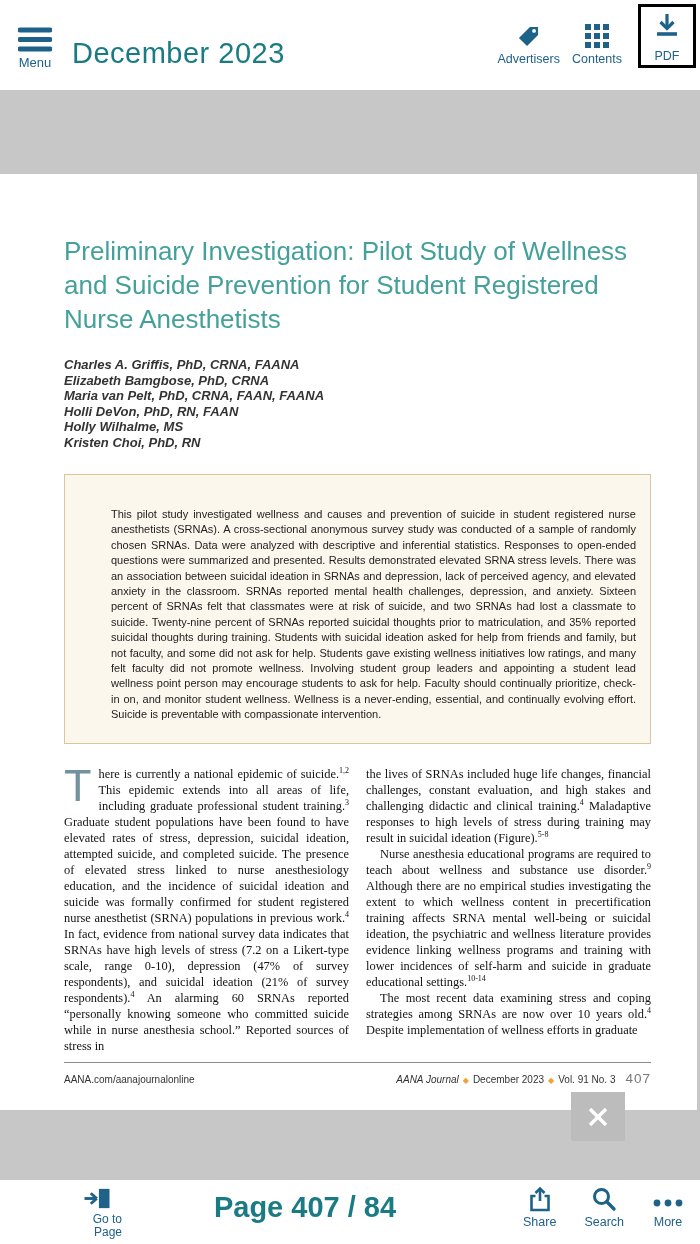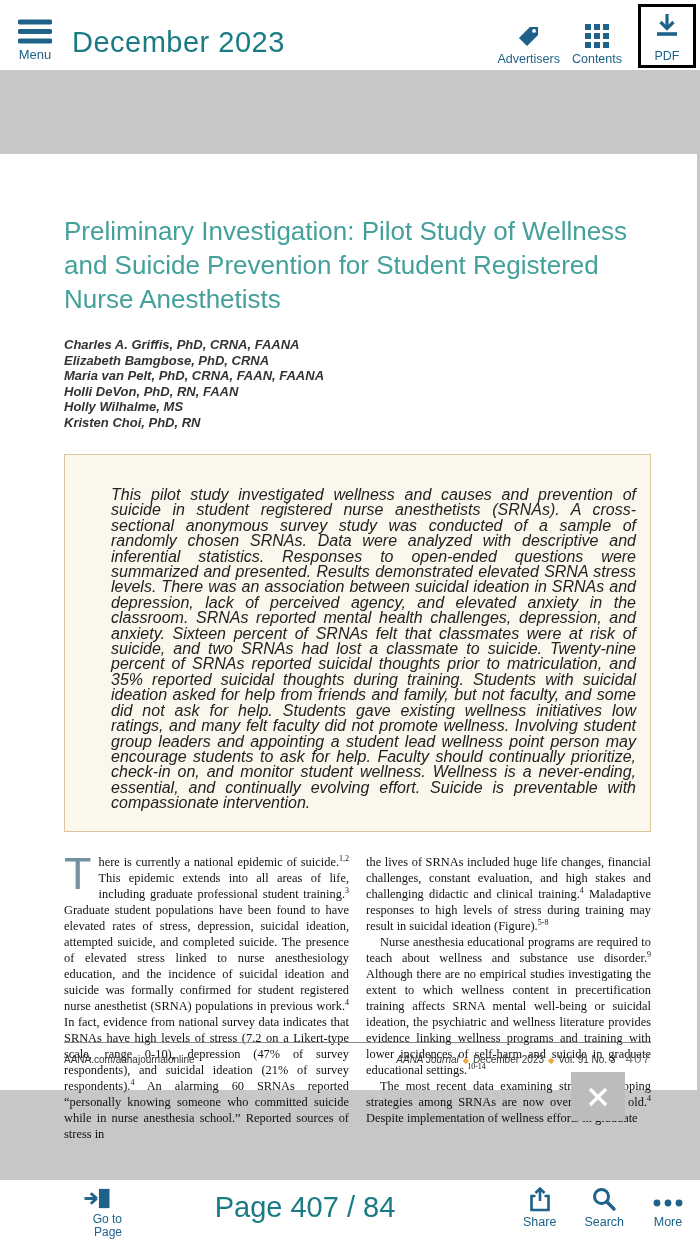--- a/index.html
+++ b/index.html
@@ -1,40 +1,40 @@
 <!DOCTYPE html>
 <html><head>
 <meta charset="utf-8">
 <style>
   * { margin:0; padding:0; box-sizing:border-box; }
   html,body { width:700px; }
   body { font-family:"Liberation Sans", sans-serif; background:#ffffff; }
   .app { width:700px; height:1244px; display:flex; flex-direction:column; overflow:hidden; position:relative; }
 
   
-  .toolbar-top { height:70px; background:#fff; position:relative; display:flex; align-items:center; padding:10px 0 0 18px; flex:0 0 auto; }
+  .toolbar-top { height:70px; background:#fff; position:relative; display:flex; align-items:flex-end; padding:10px 0 0 18px; flex:0 0 auto; }
   .menu-btn { display:flex; flex-direction:column; align-items:center; gap:3px; cursor:pointer; }
   .btn-label { font-size:13px; color:#1e6289; }
   .issue-title { font-size:29px; font-weight:400; color:#1a7b84; margin-left:20px; margin-top:4px; letter-spacing:.5px; }
   .toolbar-right { position:absolute; right:4px; top:4px; display:flex; align-items:flex-end; gap:12px; }
   .tb-btn { display:flex; flex-direction:column; align-items:center; gap:4px; cursor:pointer; padding-bottom:2px; }
   .tb-btn .btn-label { font-size:12.5px; }
   .pdf-frame { border:3px solid #000; padding:5px 13px 2px; margin-left:4px; cursor:pointer; }
   .pdf-frame .tb-btn { padding-bottom:0;gap:12px; }
 
   
-  .viewer { flex:1 1 auto; background:#c7c7c7; position:relative; overflow:hidden; }
+  .viewer { flex:1 1 auto; background:#c7c7c7; position:relative; overflow:hidden;margin-top:20px; }
   .page { position:absolute; top:84px; left:0; width:697px; height:936px; background:#fff; padding:0 46px 0 64px; }
 
   .article-title { margin-top:60px; font-size:26px; line-height:34px; font-weight:400; color:#44a09b; }
   .authors { margin-top:21px; }
   .author { font-size:13px; line-height:15.5px; font-weight:bold; font-style:italic; color:#333; }
 
   .abstract-box { margin-top:24px; background:#fcf7ec; border:1px solid #dbc69b; padding:32px 14px 20px 46px; }
-  .abstract { font-size:16px; line-height:15.4px; font-style:italic; text-align:justify; color:#222; }
+  .abstract { font-size:11px; line-height:15.4px; text-align:justify; color:#222; }
   .keywords { margin-top:15px; font-size:11.7px; color:#222; }
   .kw-label { font-weight:bold; font-style:italic; }
   .kw-values { margin-left:3px; }
 
   .body-cols { margin-top:22px; display:flex; gap:17px; font-family:"Liberation Serif", serif; }
   .col { flex:1 1 0; }
   .p { font-size:12.4px; line-height:16px; text-align:justify; color:#111; }
   .p sup { font-size:8px; line-height:0; }
   .indent { text-indent:14px; }
   .dropcap { float:left; font-family:"Liberation Sans", sans-serif; font-size:45px; line-height:36px; color:#73919f; margin:2px 7px 0 0; }
@@ -43,21 +43,21 @@
   .pf-journal { font-style:italic; }
   .pf-diamond { color:#f0a23b; font-size:8px; margin:0 4px; }
   .pf-page { font-size:13.5px; color:#777; margin-left:10px; letter-spacing:1px; }
 
   .close-btn { position:absolute; right:75px; top:1002px; width:54px; height:49px; background:#bcbcbc; border:none; display:flex; align-items:center; justify-content:center; cursor:pointer; }
 
   
   .toolbar-bottom { height:64px; background:#fff; position:relative; flex:0 0 auto; }
   .goto-btn { position:absolute; left:72px; top:6px; width:50px; display:flex; flex-direction:column; align-items:center; gap:2px; cursor:pointer; }
   .goto-btn .btn-label { font-size:12px; line-height:13px; text-align:right; }
-  .page-indicator { position:absolute; left:150px; top:11px; width:310px; text-align:center; font-size:29px; color:#1a7b84; }
+  .page-indicator { position:absolute; left:150px; top:11px; width:310px; text-align:center; font-size:29px; color:#1a7b84;font-weight:bold; }
   .bottom-right { position:absolute; right:16px; top:6px; display:flex; align-items:flex-end; gap:28px; }
   .bottom-right .tb-btn { gap:3px; }
 </style>
 </head>
 <body>
 
 <div class="app">
 
   <header class="toolbar-top">
     <div class="menu-btn">

